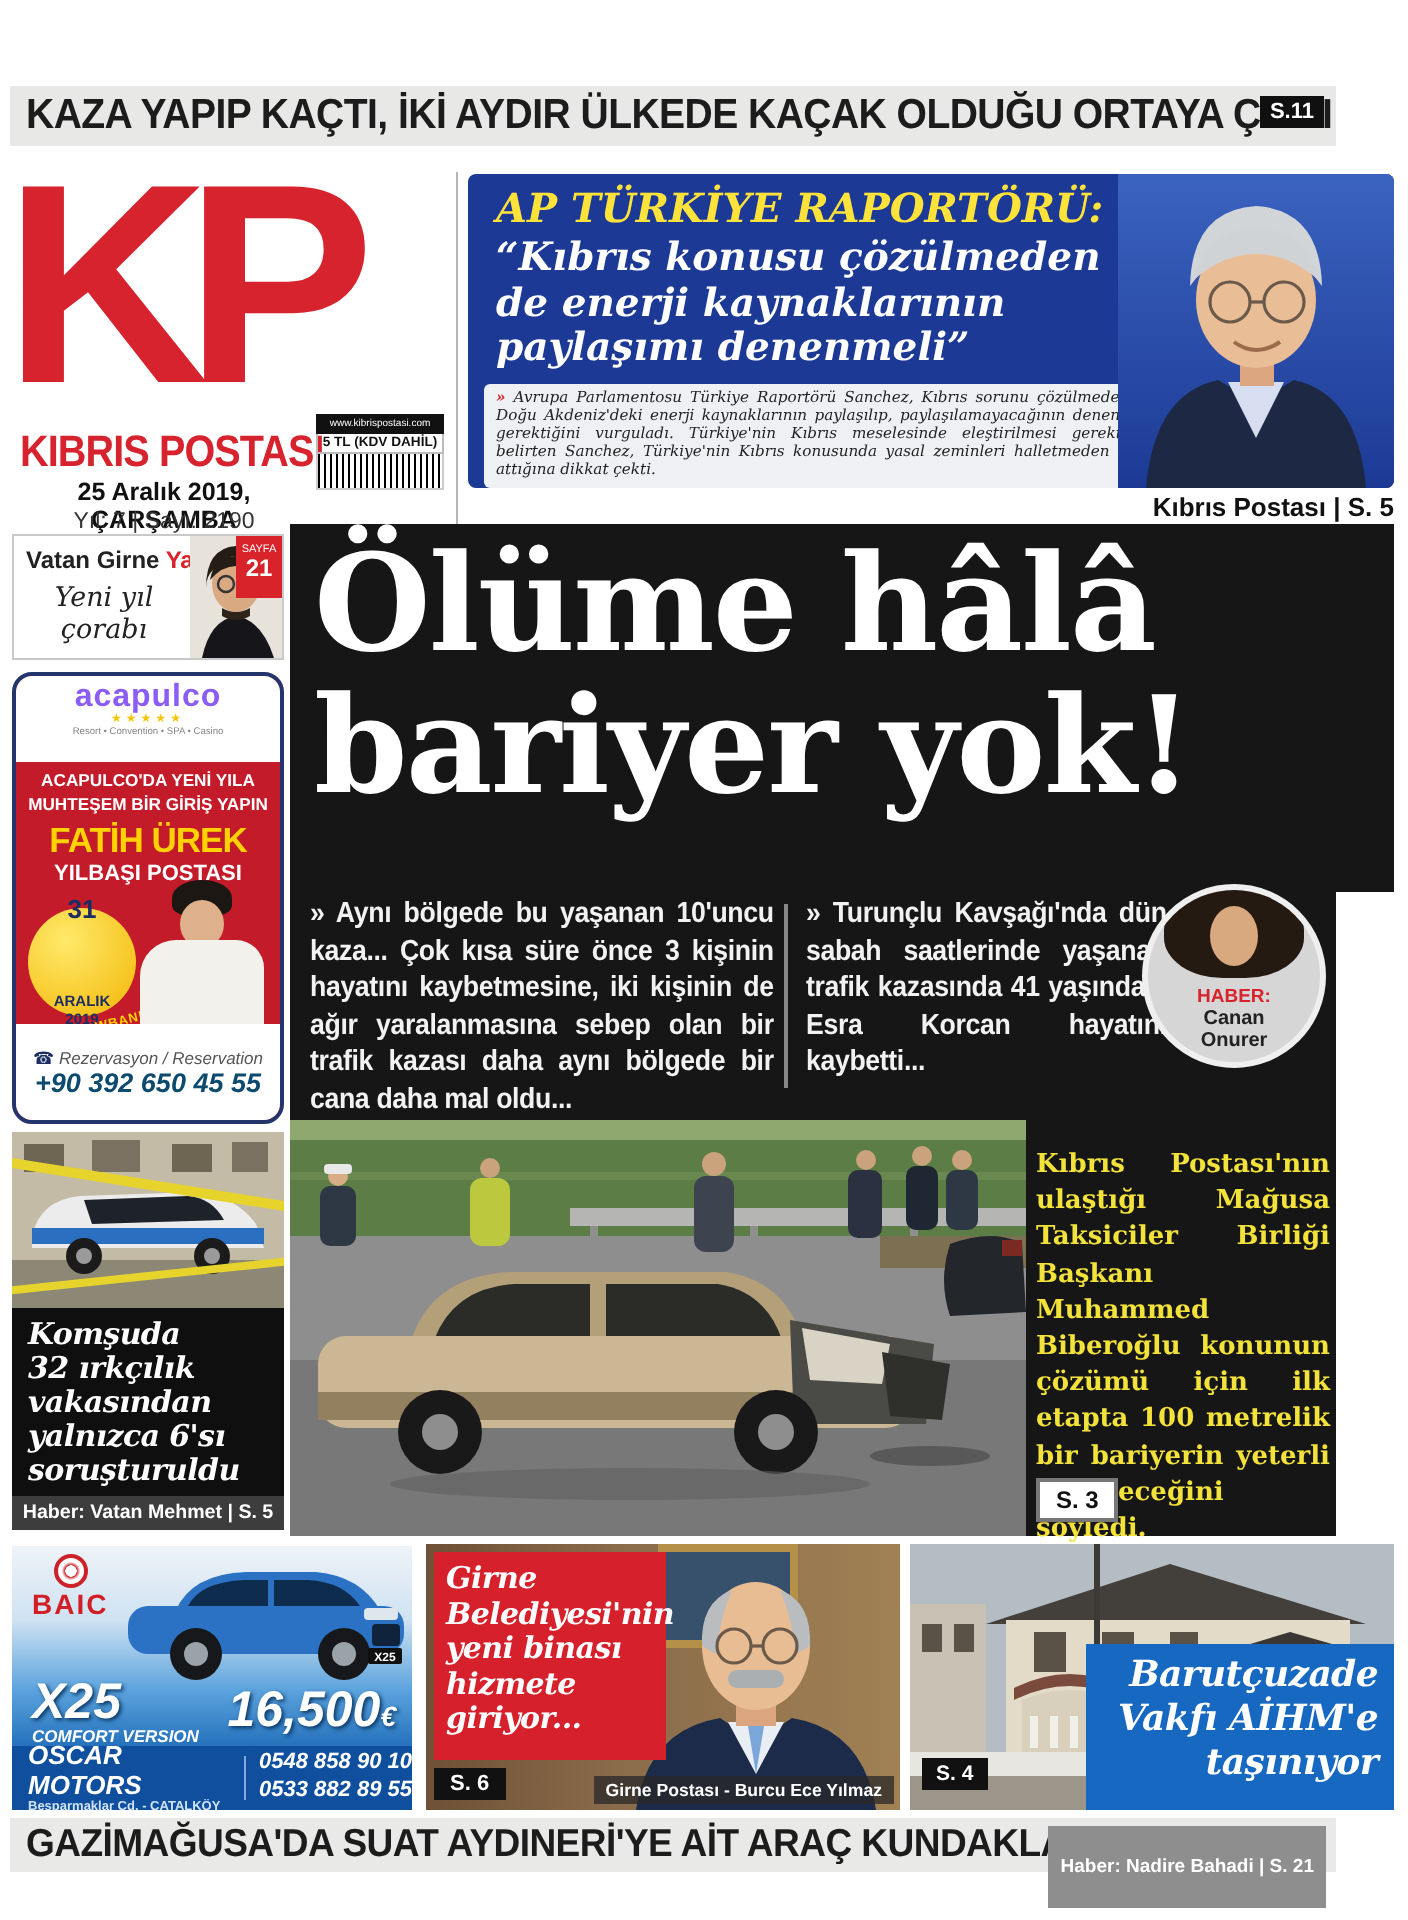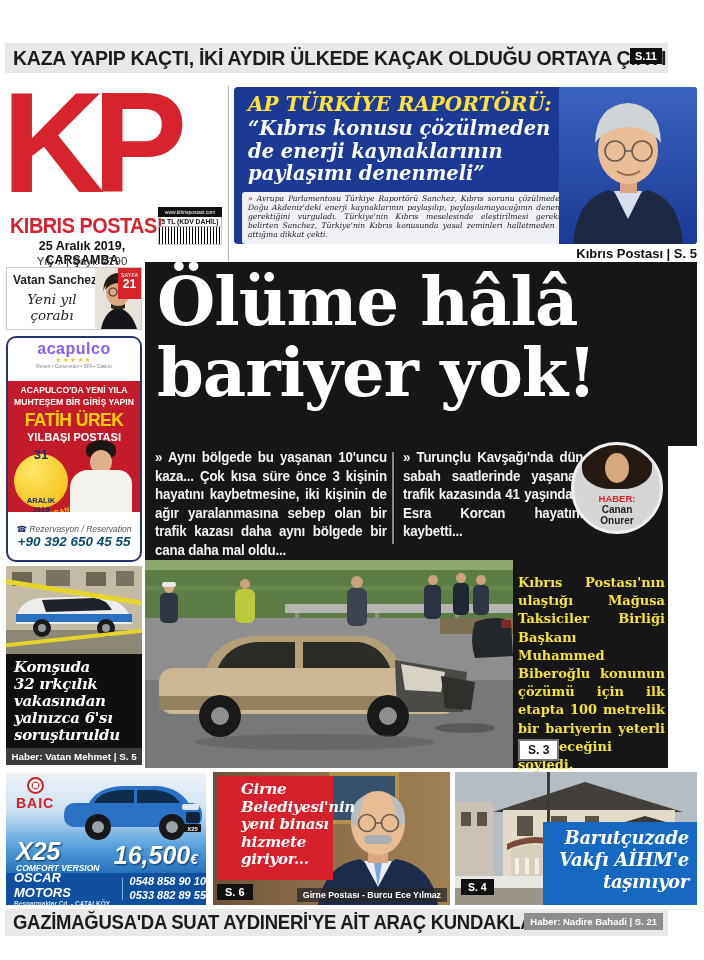--- a/index.html
+++ b/index.html
@@ -125,42 +125,42 @@
   .baic-dealer .d1{font-style:italic;font-weight:bold;color:#fff;font-size:13px;line-height:1.1;}
   .baic-dealer .d2{font-size:6.5px;color:#cfe3f6;font-weight:bold;}
   .baic-sep{width:1px;height:22px;background:#7fa9d8;margin:0 7px 0 6px;}
   .baic-phones{font-style:italic;font-weight:bold;color:#fff;font-size:11px;line-height:1.25;white-space:nowrap;}
 
   .girne{left:213px;top:772px;width:237px;height:133px;overflow:hidden;
          background:linear-gradient(90deg,#6e5136 0%,#8a6b4a 40%,#a08154 100%);}
   .girne-frame{position:absolute;left:116px;top:0;width:62px;height:44px;border:4px solid #b49048;background:#37506b;}
   .girne-man{position:absolute;right:0;bottom:0;}
   .girne-red{position:absolute;left:4px;top:4px;width:116px;height:104px;background:#d6202b;
-             box-sizing:border-box;padding:5px 0 0 24px;}
+             box-sizing:border-box;padding:5px 0 0 6px;}
   .girne-head{font-family:"DejaVu Serif",serif;font-style:italic;font-weight:bold;font-size:15px;
               line-height:1.17;color:#fff;letter-spacing:-.3px;}
   .girne-badge{position:absolute;left:4px;top:112px;background:#111;color:#fff;font-weight:bold;
                font-size:11px;padding:2px 8px;}
   .girne-cap{position:absolute;right:3px;bottom:3px;background:rgba(40,40,40,.75);color:#fff;
              font-weight:bold;font-size:8.8px;padding:2px 6px;}
 
   .vakif{left:455px;top:772px;width:242px;height:133px;overflow:hidden;background:#b4bdc4;}
   .vakif-blue{position:absolute;right:0;top:50px;width:154px;height:83px;background:#1668c0;
               box-sizing:border-box;padding:5px 8px 0 0;text-align:right;}
   .vakif-head{font-family:"DejaVu Serif",serif;font-style:italic;font-weight:bold;font-size:18px;
               line-height:1.22;color:#fff;letter-spacing:-.3px;}
   .vakif-badge{position:absolute;left:6px;bottom:10px;background:#111;color:#fff;font-weight:bold;
                font-size:10.5px;padding:2px 7px;}
 
   
   .bs{left:5px;top:909px;width:663px;height:27px;background:#e9e9e7;display:flex;align-items:center;}
   .bs-text{margin-left:8px;font-weight:bold;font-size:19.5px;color:#1c1c1c;white-space:nowrap;
            letter-spacing:-.3px;transform:scaleX(.95);transform-origin:0 50%;}
   .bs-badge{position:absolute;right:5px;top:4px;background:#8e8e8e;color:#fff;font-weight:bold;
-            font-size:9.5px;padding:3px 6px;}
+            font-size:9.5px;padding:15px 6px;}
 </style>
 </head>
 <body>
 
 <div class="page">
 
   <div class="abs ts">
     <span class="ts-text">KAZA YAPIP KAÇTI, İKİ AYDIR ÜLKEDE KAÇAK OLDUĞU ORTAYA ÇIKTI</span>
     <span class="ts-badge">S.11</span>
   </div>
@@ -270,21 +270,21 @@
         <circle cx="243" cy="156" r="9" fill="#8e8e8e"></circle>
       <ellipse cx="170" cy="182" rx="120" ry="8" fill="#5f5f5f" opacity=".6"></ellipse>
       <ellipse cx="320" cy="168" rx="30" ry="5" fill="#4c4c4c" opacity=".7"></ellipse>
     </svg>
 
     <div class="abs quote">Kıbrıs Postası'nın ulaştığı Mağusa Taksiciler Birliği Başkanı Muhammed Biberoğlu konunun çözümü için ilk etapta 100 metrelik bir bariyerin yeterli olabileceğini söyledi.</div>
     <div class="abs quote-page">S. 3</div>
   </div>
 
   <div class="abs colm">
-    <div class="colm-title"><span>Vatan Sanchez </span><span class="colm-suffix">Yazdı</span></div>
+    <div class="colm-title"><span>Vatan Girne </span><span class="colm-suffix">Yazdı</span></div>
     <div class="colm-piece pre">Yeni yıl
 çorabı</div>
     <svg class="colm-photo" width="46" height="61" viewBox="0 0 46 61">
       <rect width="46" height="61" fill="#e7e2da"></rect>
       <path d="M6,61 Q10,42 23,40 Q36,42 42,61 Z" fill="#15151a"></path>
       <path d="M8,26 Q8,6 23,5 Q38,6 38,26 Q38,14 23,13 Q8,14 8,26 Z" fill="#241d16"></path>
       <ellipse cx="23" cy="24" rx="12" ry="14" fill="#d9a981"></ellipse>
       <path d="M10,22 Q12,10 23,10 Q34,10 36,22 Q30,15 23,15 Q16,15 10,22 Z" fill="#241d16"></path>
       <g stroke="#333" stroke-width="1.2" fill="none">
           <circle cx="18" cy="24" r="4"></circle>

